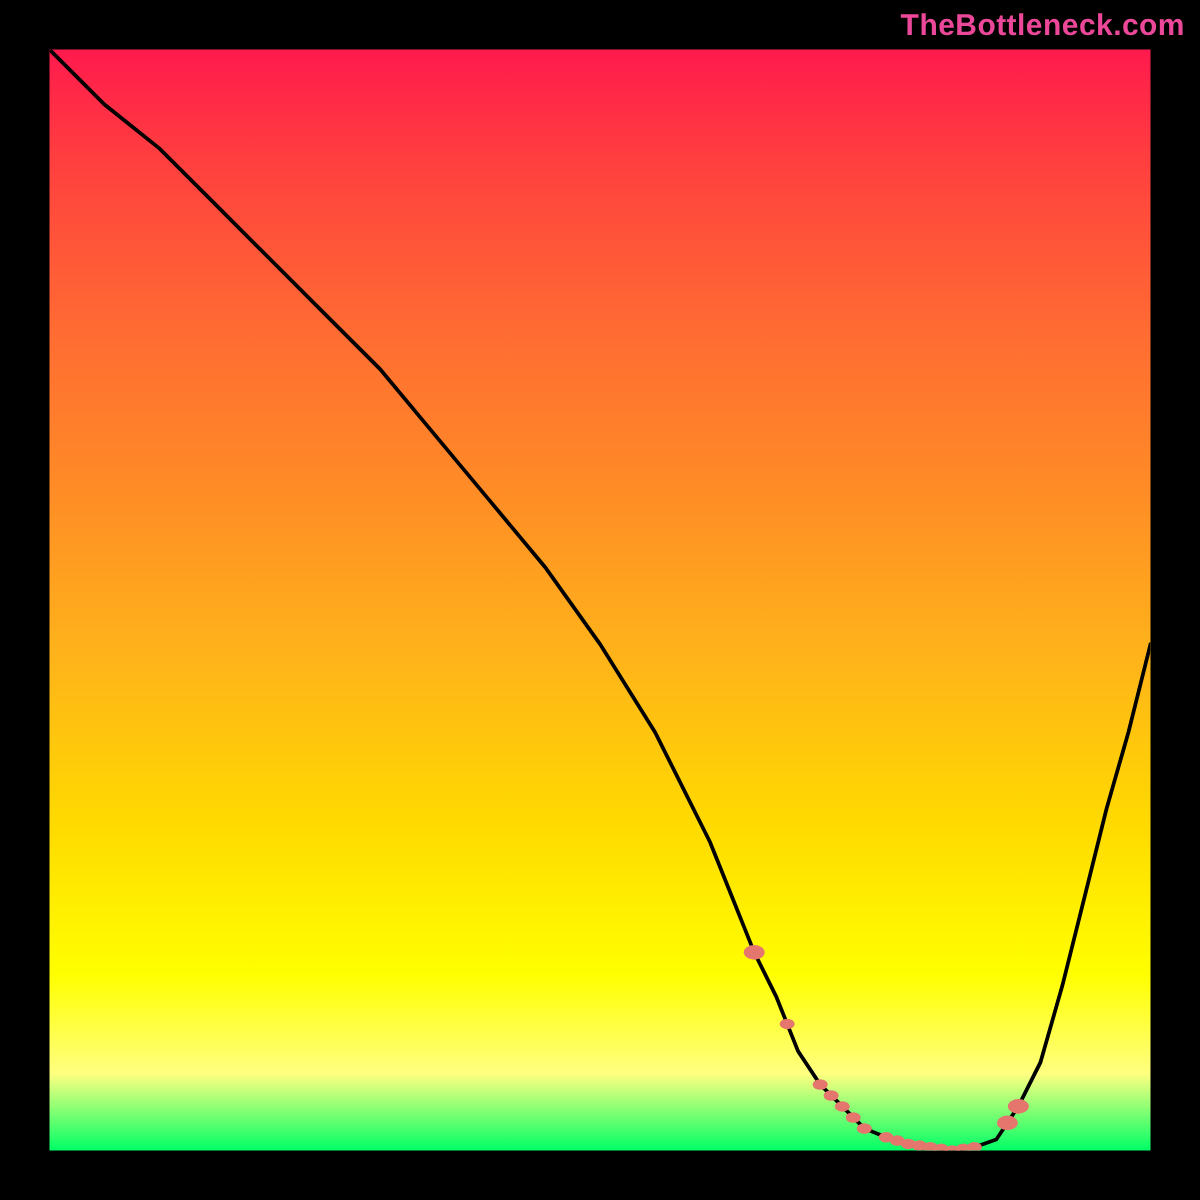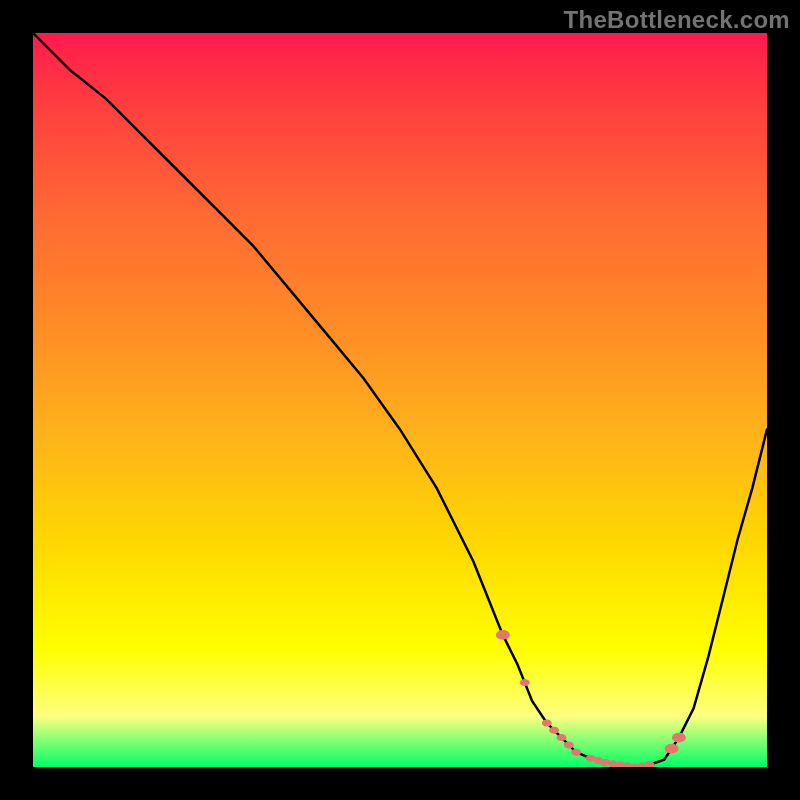--- a/index.html
+++ b/index.html
@@ -34,23 +34,23 @@
       #ffff00 84%,
       #ffff80 93%,
       #00ff66 100%
     );
   }
   .watermark {
     position: absolute;
     top: 6px;
     right: 10px;
     font-family: Arial, Helvetica, sans-serif;
-    font-size: 24px;
+    font-size: 20px;
     font-weight: bold;
-    color: #737373;
+    color: #ec4899;
     letter-spacing: 0.3px;
   }
   .curve-svg {
     position: absolute;
     left: 0;
     top: 0;
   }
 </style>
 </head>
 <body>

